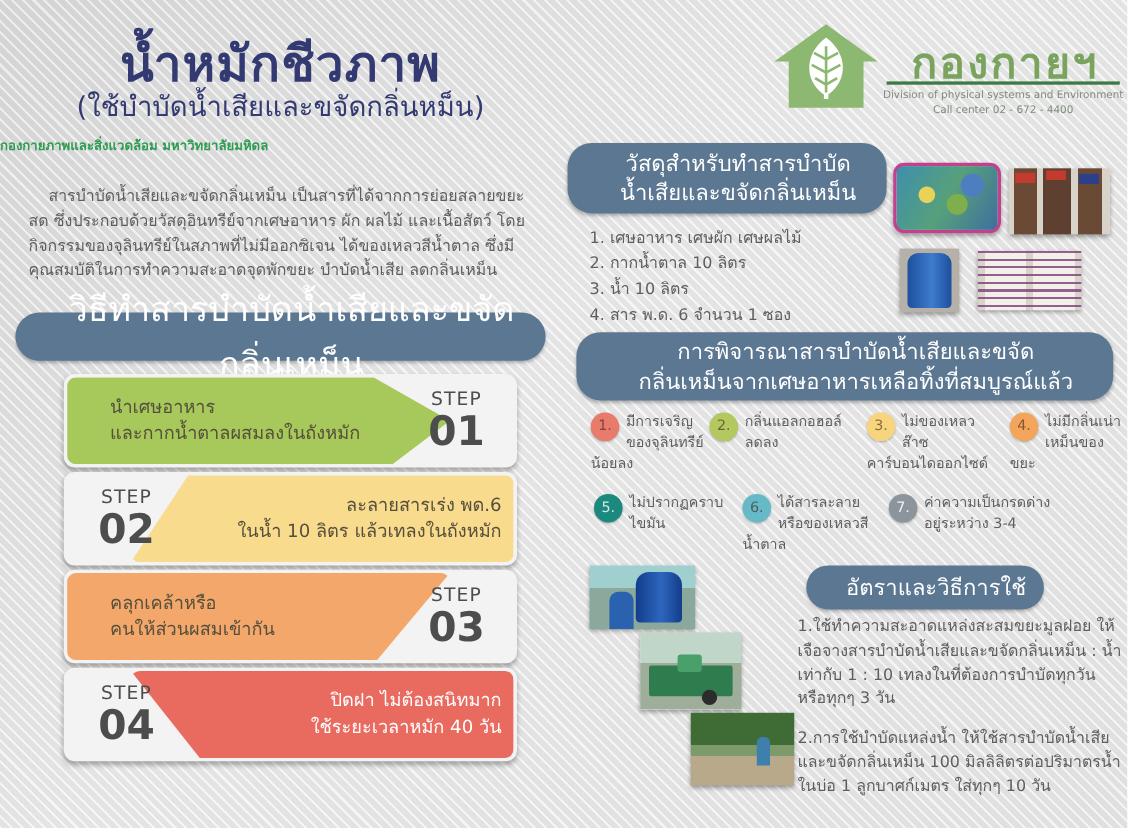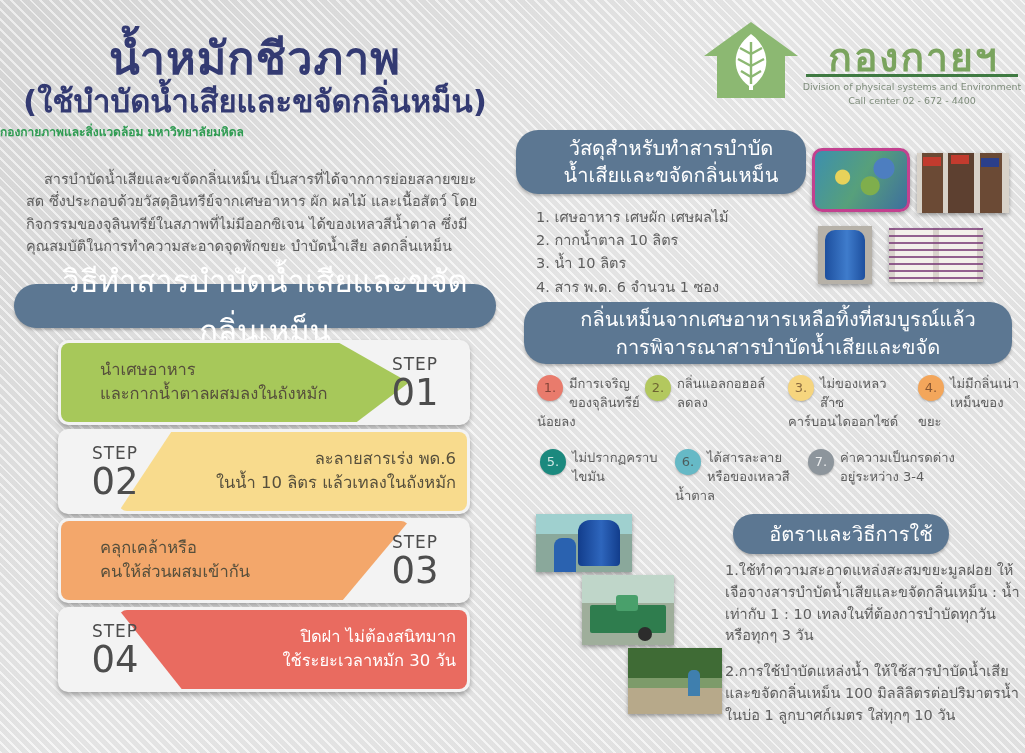--- a/index.html
+++ b/index.html
@@ -10,21 +10,21 @@
     position:relative; width:1025px; height:753px; overflow:hidden;
     background:
       repeating-linear-gradient(45deg, rgba(255,255,255,0.5) 0 2px, rgba(170,170,170,0.12) 2px 7px),
       linear-gradient(135deg,#d9d9d9 0%, #ececec 45%, #e7e7e7 100%);
   }
 
   
   .title{ position:absolute; left:0; top:22px; width:510px; text-align:center;
           font-size:45px; font-weight:bold; color:#333a72; letter-spacing:1px;}
   .subtitle{ position:absolute; left:0; top:76px; width:510px; text-align:center;
-          font-size:31px; font-weight:bold; color:#333a72;}
+          font-size:25px; font-weight:normal; color:#333a72;}
   .orgline{ position:absolute; left:0; top:122px; width:510px; text-align:left;
           font-size:12px; font-weight:bold; color:#2f9c52;}
   .intro{ position:absolute; left:26px; top:168px; width:462px;
           font-size:14.5px; line-height:1.55; color:#5e5e5e; text-indent:18px;}
 
   .pill{ background:#5c7792; color:#fff; text-align:center;
          border-radius:22px; box-shadow:0 2px 3px rgba(0,0,0,0.25);
          display:flex; flex-direction:column; justify-content:center;padding-left:20px;}
   .pill-method{ position:absolute; left:14px; top:284px; width:482px; height:44px; font-size:31px;}
   .pill-materials{ position:absolute; left:516px; top:130px; width:290px; height:64px; font-size:20px; line-height:1.35;}
@@ -44,21 +44,21 @@
   .s4{ background:#e96b60; clip-path:polygon(0 0,100% 0,100% 100%,18% 100%);}
   .step-text{ position:absolute; top:50%; transform:translateY(-50%);
               font-size:16.5px; line-height:1.5; color:#564f3c;}
   .t-left{ left:42px; text-align:left;}
   .t-right{ left:135px; right:14px; text-align:right;}
   .t-white{ color:#fff;}
   .step-label{ position:absolute; top:50%; transform:translateY(-50%);
                width:86px; text-align:center; color:#4d4d4d;}
   .l-right{ right:12px;} .l-left{ left:14px;}
   .step-label .word{ font-size:17px; letter-spacing:1px; display:block;}
-  .step-label .num{ font-size:37px; display:block; line-height:1.05;}
+  .step-label .num{ font-size:37px; display:block; line-height:1.05;font-weight:bold;}
 
   
   .logo-house{ position:absolute; left:704px; top:20px; width:95px; height:80px;}
   .logo-name{ position:absolute; left:806px; top:26px; width:215px;
               font-size:39px; font-weight:bold; color:#7aa45e; letter-spacing:2px; text-align:center;}
   .logo-rule{ position:absolute; left:806px; top:74px; width:212px; height:3px; background:#3f7a42;}
   .logo-sub{ position:absolute; left:800px; top:80px; width:224px; text-align:center;
              font-size:9.5px; color:#7f8d7c; line-height:1.5;}
 
   
@@ -185,21 +185,21 @@
     <div class="step-label l-right">
       <span class="word">STEP</span>
       <span class="num">03</span>
     </div>
   </div>
 
   <div class="step-card step-4">
     <div class="step-shape shape-right s4"></div>
     <div class="step-text t-right t-white">
       <span>ปิดฝา ไม่ต้องสนิทมาก</span><br>
-      <span>ใช้ระยะเวลาหมัก 30 วัน</span>
+      <span>ใช้ระยะเวลาหมัก 40 วัน</span>
     </div>
     <div class="step-label l-left">
       <span class="word">STEP</span>
       <span class="num">04</span>
     </div>
   </div>
 
   <div class="pill pill-materials">
     <span>วัสดุสำหรับทำสารบำบัด</span>
     <span>น้ำเสียและขจัดกลิ่นเหม็น</span>
@@ -212,22 +212,22 @@
   </div>
 
   <div class="ph ph-food"></div>
   <div class="ph ph-bottles"></div>
   <div class="ph ph-tank">
       <div class="drum"></div>
     </div>
   <div class="ph ph-sachets"></div>
 
   <div class="pill pill-eval">
+    <span>การพิจารณาสารบำบัดน้ำเสียและขจัด</span>
     <span>กลิ่นเหม็นจากเศษอาหารเหลือทิ้งที่สมบูรณ์แล้ว</span>
-    <span>การพิจารณาสารบำบัดน้ำเสียและขจัด</span>
   </div>
 
   <div class="crit crit-1 clearfix">
     <span class="circ c1">1.</span>
     <span>มีการเจริญของจุลินทรีย์น้อยลง</span>
   </div>
   <div class="crit crit-2 clearfix">
     <span class="circ c2">2.</span>
     <span>กลิ่นแอลกอฮอล์ลดลง</span>
   </div>

